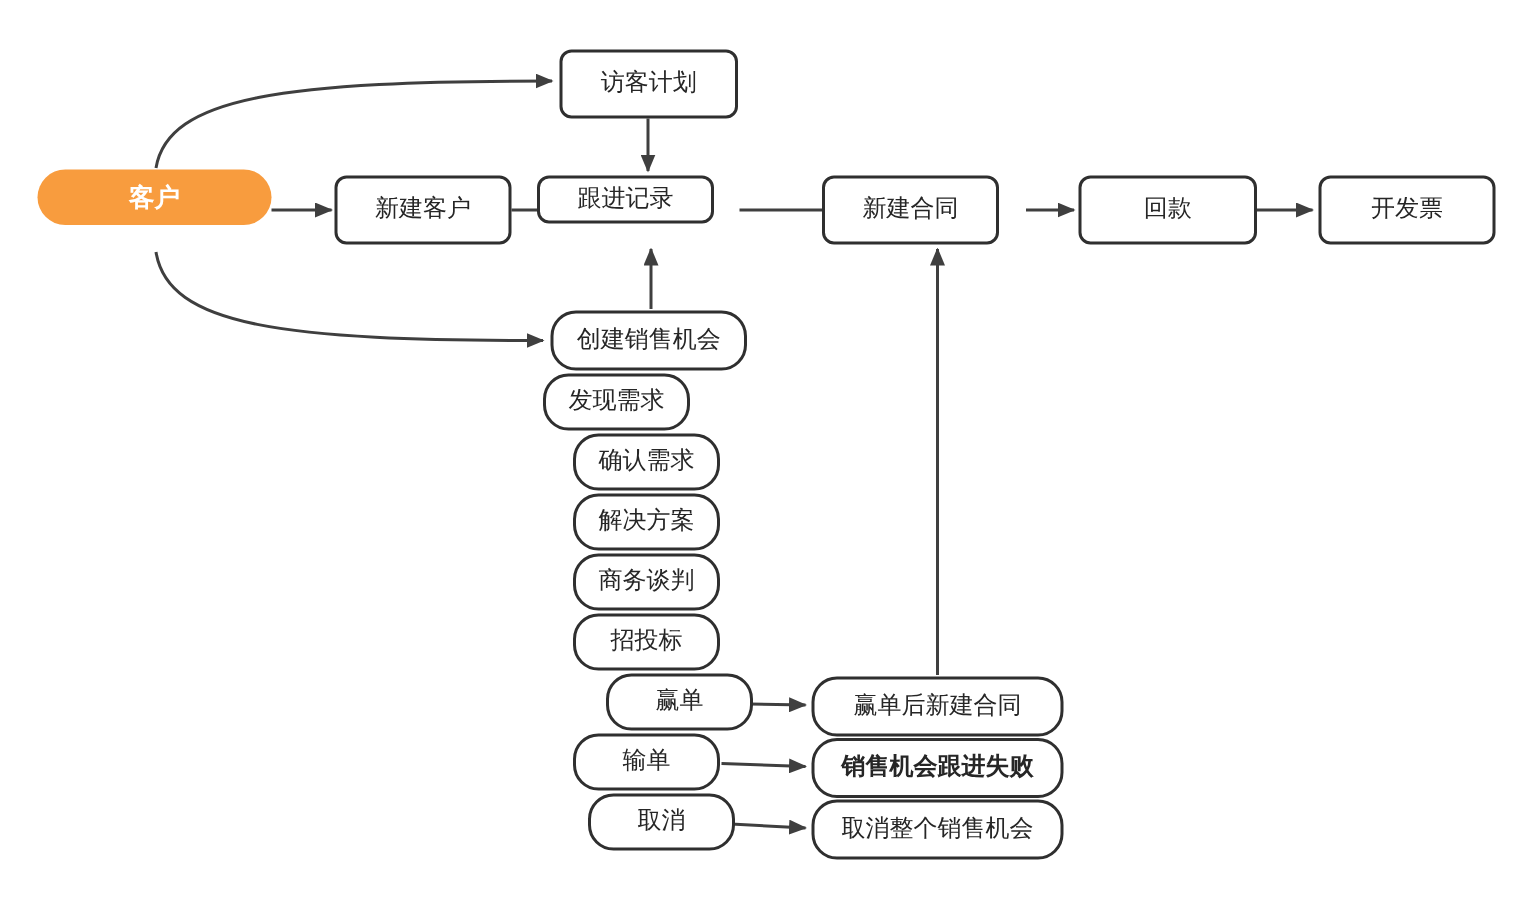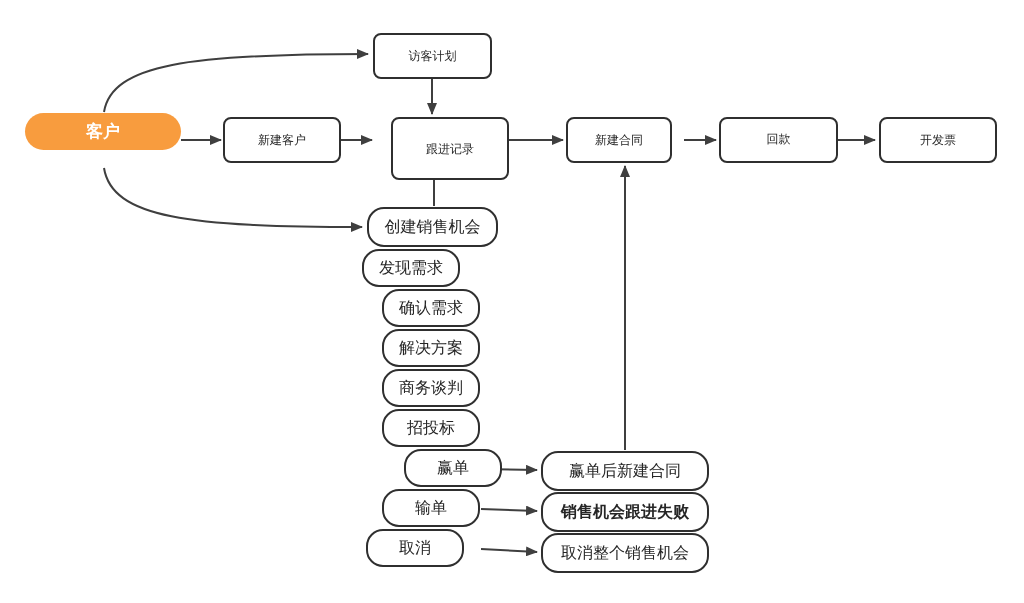--- a/index.html
+++ b/index.html
@@ -5,21 +5,21 @@
   html,body{margin:0;padding:0;background:#ffffff;}
   .canvas{
     position:relative;width:1024px;height:603px;background:#ffffff;overflow:hidden;
     font-family:"Liberation Sans","DejaVu Sans",sans-serif;
   }
   .edges{position:absolute;left:0;top:0;width:1024px;height:603px;}
   .node{
     position:absolute;box-sizing:border-box;
     display:flex;align-items:center;justify-content:center;
     background:#ffffff;border:2px solid #2f2f2f;border-radius:8px;
-    color:#262626;font-size:12px;line-height:1;white-space:nowrap;
+    color:#262626;font-size:16px;line-height:1;white-space:nowrap;
   }
   .node.start{
     background:#F89C3E;border:none;color:#ffffff;font-weight:bold;
     font-size:17px;border-radius:26px;
   }
   .node.small{border-radius:17px;font-size:16px;}
 </style>
 </head>
 <body>
 
@@ -47,23 +47,23 @@
       <path d="M481,549 L537,552" marker-end="url(#arrow)"></path>
     </g>
   </svg>
 
   <div class="node start" style="left:25px;top:113px;width:156px;height:37px;">客户</div>
 
   <div class="node" style="left:373px;top:33px;width:119px;height:46px;">访客计划</div>
 
   <div class="node" style="left:223px;top:117px;width:118px;height:46px;">新建客户</div>
 
-  <div class="node" style="left:391px;top:117px;width:118px;height:63px;">跟进记录</div>
+  <div class="node" style="left:358px;top:117px;width:118px;height:32px;">跟进记录</div>
 
-  <div class="node" style="left:566px;top:117px;width:106px;height:46px;">新建合同</div>
+  <div class="node" style="left:548px;top:117px;width:118px;height:46px;">新建合同</div>
 
   <div class="node" style="left:719px;top:117px;width:119px;height:46px;font-family:Liberation Mono, monospace;">回款</div>
 
   <div class="node" style="left:879px;top:117px;width:118px;height:46px;">开发票</div>
 
   <div class="node small" style="left:367px;top:207px;width:131px;height:40px;">创建销售机会</div>
 
   <div class="node small" style="left:362px;top:249px;width:98px;height:38px;">发现需求</div>
 
   <div class="node small" style="left:382px;top:329px;width:98px;height:38px;">解决方案</div>
@@ -71,21 +71,21 @@
   <div class="node small" style="left:382px;top:289px;width:98px;height:38px;">确认需求</div>
 
   <div class="node small" style="left:382px;top:369px;width:98px;height:38px;">商务谈判</div>
 
   <div class="node small" style="left:382px;top:409px;width:98px;height:38px;">招投标</div>
 
   <div class="node small" style="left:404px;top:449px;width:98px;height:38px;">赢单</div>
 
   <div class="node small" style="left:382px;top:489px;width:98px;height:38px;">输单</div>
 
-  <div class="node small" style="left:366px;top:529px;width:98px;height:38px;">取消</div>
+  <div class="node small" style="left:392px;top:529px;width:98px;height:38px;">取消</div>
 
   <div class="node small" style="left:541px;top:451px;width:168px;height:40px;">赢单后新建合同</div>
 
   <div class="node small" style="left:541px;top:492px;width:168px;height:40px;font-weight:bold;">销售机会跟进失败</div>
 
   <div class="node small" style="left:541px;top:533px;width:168px;height:40px;">取消整个销售机会</div>
 
 </div>
 
 </body></html>

